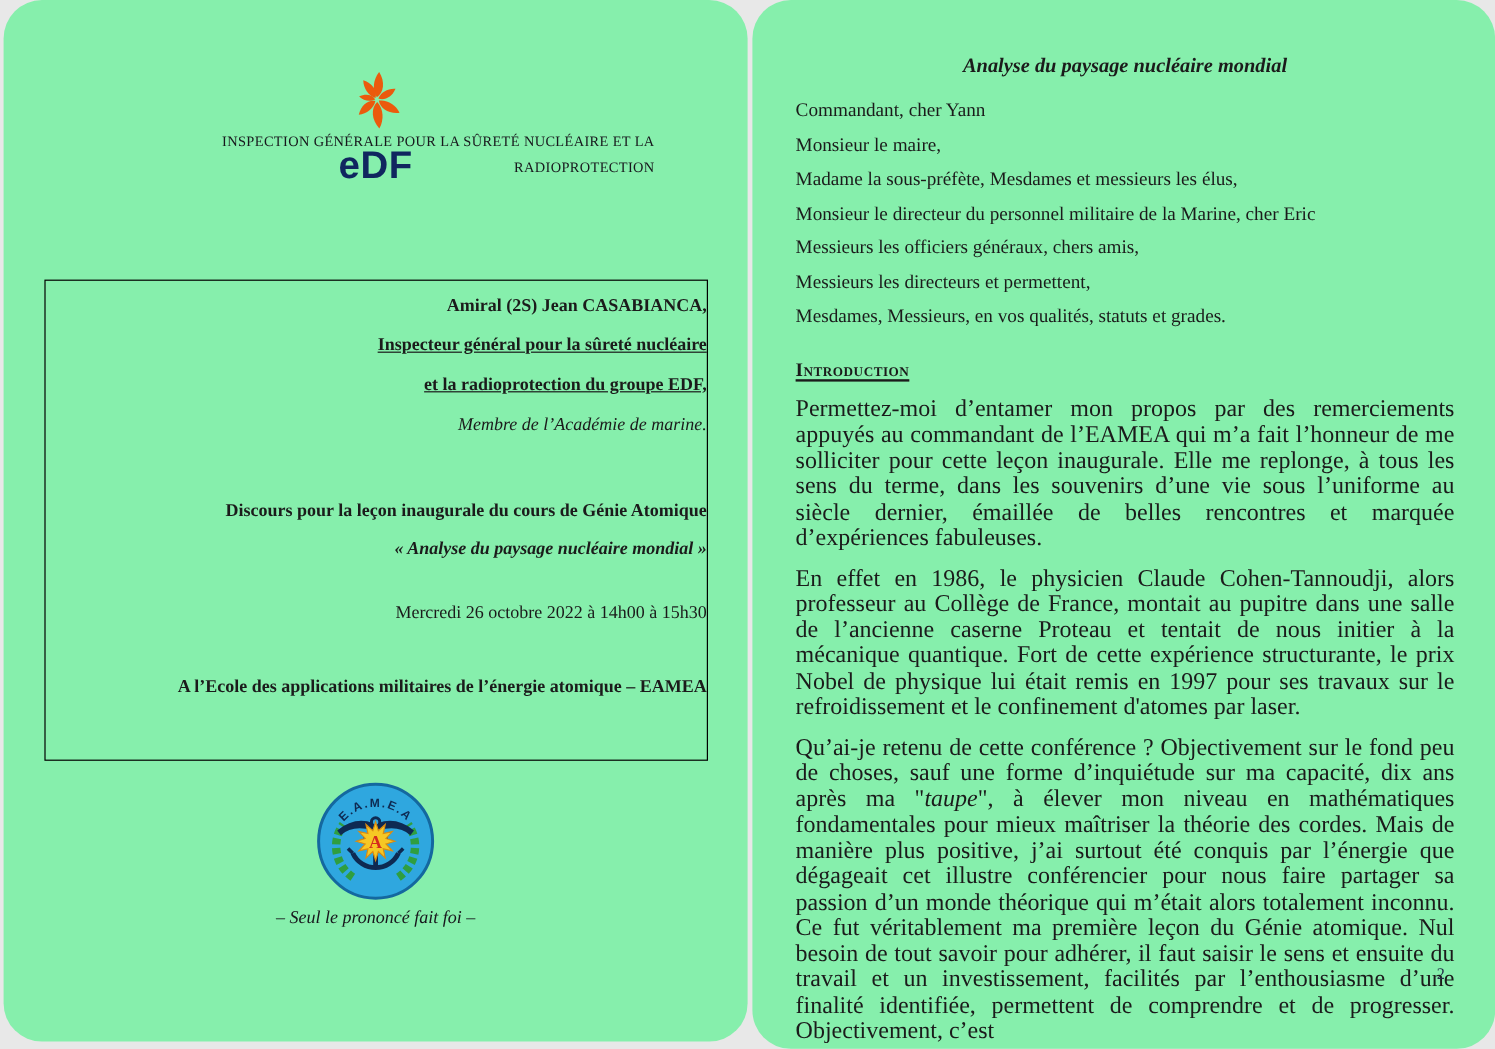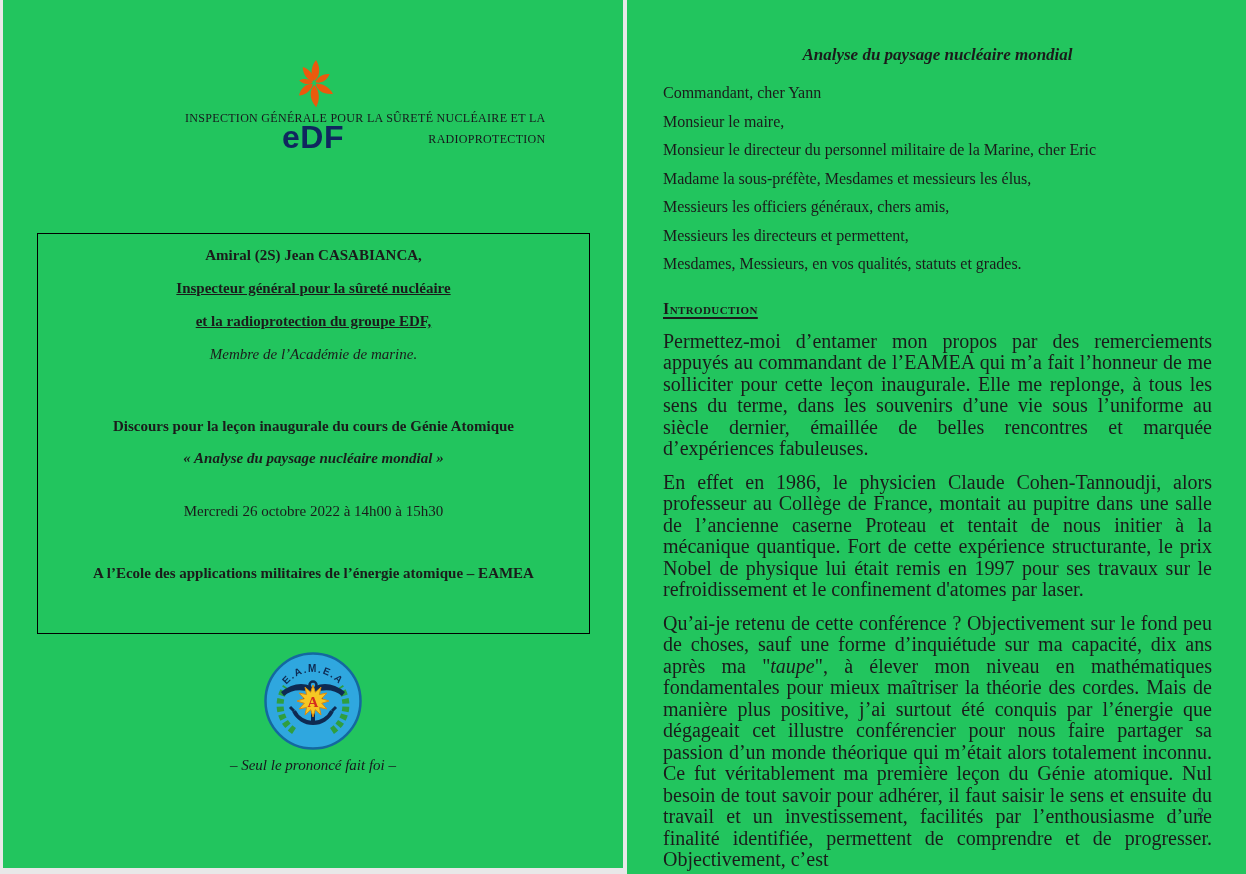--- a/index.html
+++ b/index.html
@@ -4,21 +4,21 @@
 <style>
   html,body{margin:0;padding:0;}
   body{
     width:1246px;height:874px;
     background:#e8e8e8;
     font-family:"Liberation Serif", serif;
     color:#1b1b1b;
     overflow:hidden;
   }
   .viewer{position:relative;width:1246px;height:874px;}
-  .page{position:absolute;background:#22c55e;top:0;}
+  .page{position:absolute;background:#86efac;top:0;border-radius:32px;}
   .page-left{left:3px;width:620px;height:868px;}
   .page-right{left:627px;width:619px;height:874px;}
 
   
   .logo-row{
     position:absolute;top:56px;left:0;right:0;
     display:flex;justify-content:center;align-items:center;gap:5px;flex-direction:column;
   }
   .edf-word{
     font-family:"Liberation Sans", sans-serif;
@@ -29,21 +29,21 @@
     position:absolute;top:108px;left:50%;transform:translateX(-50%);
     width:465px;text-align:right;
     font-size:12px;line-height:21px;letter-spacing:.3px;
     color:#17171c;
   }
   .speech-box{
     position:absolute;left:34px;top:233px;width:553px;height:401px;
     border:1.5px solid #000;
     text-align:center;font-size:15px;box-sizing:border-box;
   }
-  .speech-box p{margin:0;line-height:20px;}
+  .speech-box p{margin:0;line-height:20px;text-align:right;}
   .bx1{margin-top:11px !important;font-weight:bold;}
   .bx2,.bx3{margin-top:13px !important;font-weight:bold;text-decoration:underline;}
   .bx4{margin-top:13px !important;font-style:italic;}
   .bx5{margin-top:52px !important;font-weight:bold;}
   .bx6{margin-top:12px !important;font-weight:bold;font-style:italic;}
   .bx7{margin-top:33px !important;font-weight:normal;}
   .bx8{margin-top:42px !important;font-weight:bold;}
   .seal-wrap{
     position:absolute;top:651px;left:50%;transform:translateX(-50%);
     width:100px;height:100px;
@@ -147,22 +147,22 @@
   </div>
 
   <div class="page page-right">
     <div class="rp-content">
 
       <h1 class="doc-title">Analyse du paysage nucléaire mondial</h1>
 
       <div class="salutations">
         <p class="salut">Commandant, cher Yann</p>
         <p class="salut">Monsieur le maire,</p>
+        <p class="salut">Madame la sous-préfète, Mesdames et messieurs les élus,</p>
         <p class="salut">Monsieur le directeur du personnel militaire de la Marine, cher Eric</p>
-        <p class="salut">Madame la sous-préfète, Mesdames et messieurs les élus,</p>
         <p class="salut">Messieurs les officiers généraux, chers amis,</p>
         <p class="salut">Messieurs les directeurs et permettent,</p>
         <p class="salut">Mesdames, Messieurs, en vos qualités, statuts et grades.</p>
       </div>
 
       <h2 class="section-heading">Introduction</h2>
 
       <p class="body-p">Permettez-moi d’entamer mon propos par des remerciements appuyés au commandant de l’EAMEA qui m’a fait l’honneur de me solliciter pour cette leçon inaugurale. Elle me replonge, à tous les sens du terme, dans les souvenirs d’une vie sous l’uniforme au siècle dernier, émaillée de belles rencontres et marquée d’expériences fabuleuses.</p>
       <p class="body-p">En effet en 1986, le physicien Claude Cohen-Tannoudji, alors professeur au Collège de France, montait au pupitre dans une salle de l’ancienne caserne Proteau et tentait de nous initier à la mécanique quantique. Fort de cette expérience structurante, le prix Nobel de physique lui était remis en 1997 pour ses travaux sur le refroidissement et le confinement d'atomes par laser.</p>
       <p class="body-p"><span>Qu’ai-je retenu de cette conférence ? Objectivement sur le fond peu de choses, sauf une forme d’inquiétude sur ma capacité, dix ans après ma "</span><i>taupe</i><span>", à élever mon niveau en mathématiques fondamentales pour mieux maîtriser la théorie des cordes. Mais de manière plus positive, j’ai surtout été conquis par l’énergie que dégageait cet illustre conférencier pour nous faire partager sa passion d’un monde théorique qui m’était alors totalement inconnu. Ce fut véritablement ma première leçon du Génie atomique. Nul besoin de tout savoir pour adhérer, il faut saisir le sens et ensuite du travail et un investissement, facilités par l’enthousiasme d’une finalité identifiée, permettent de comprendre et de progresser. Objectivement, c’est</span></p>

